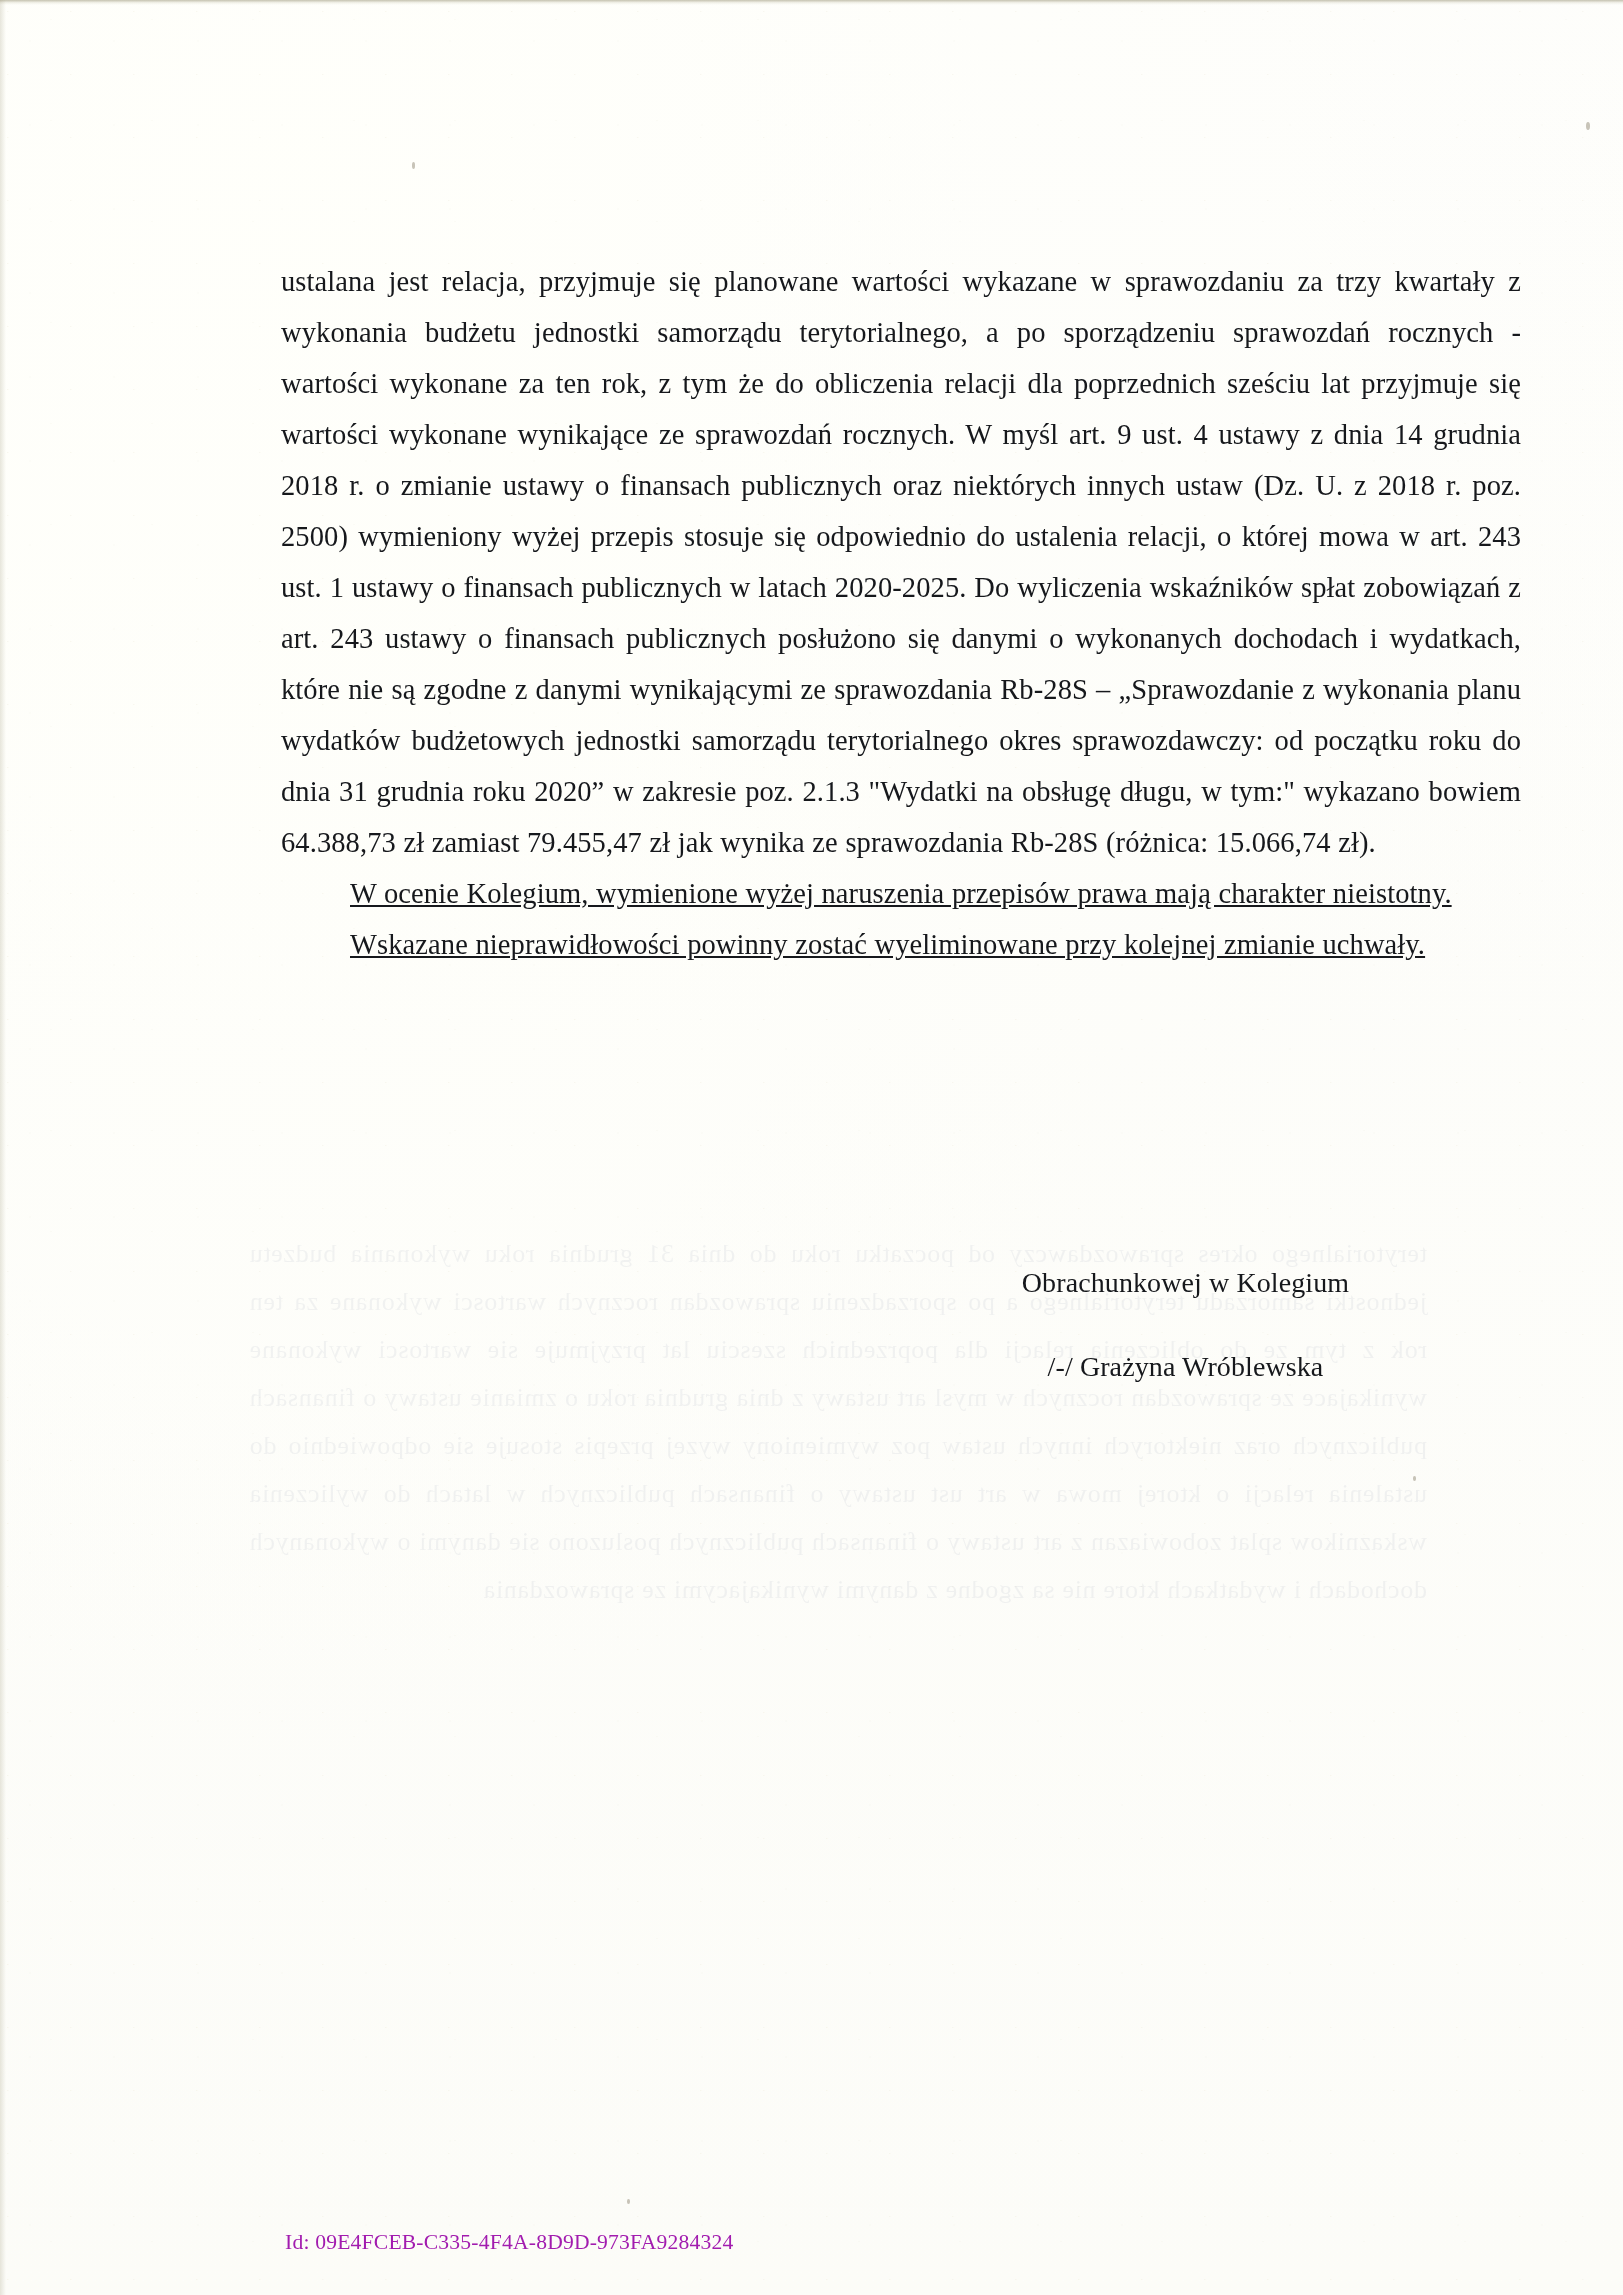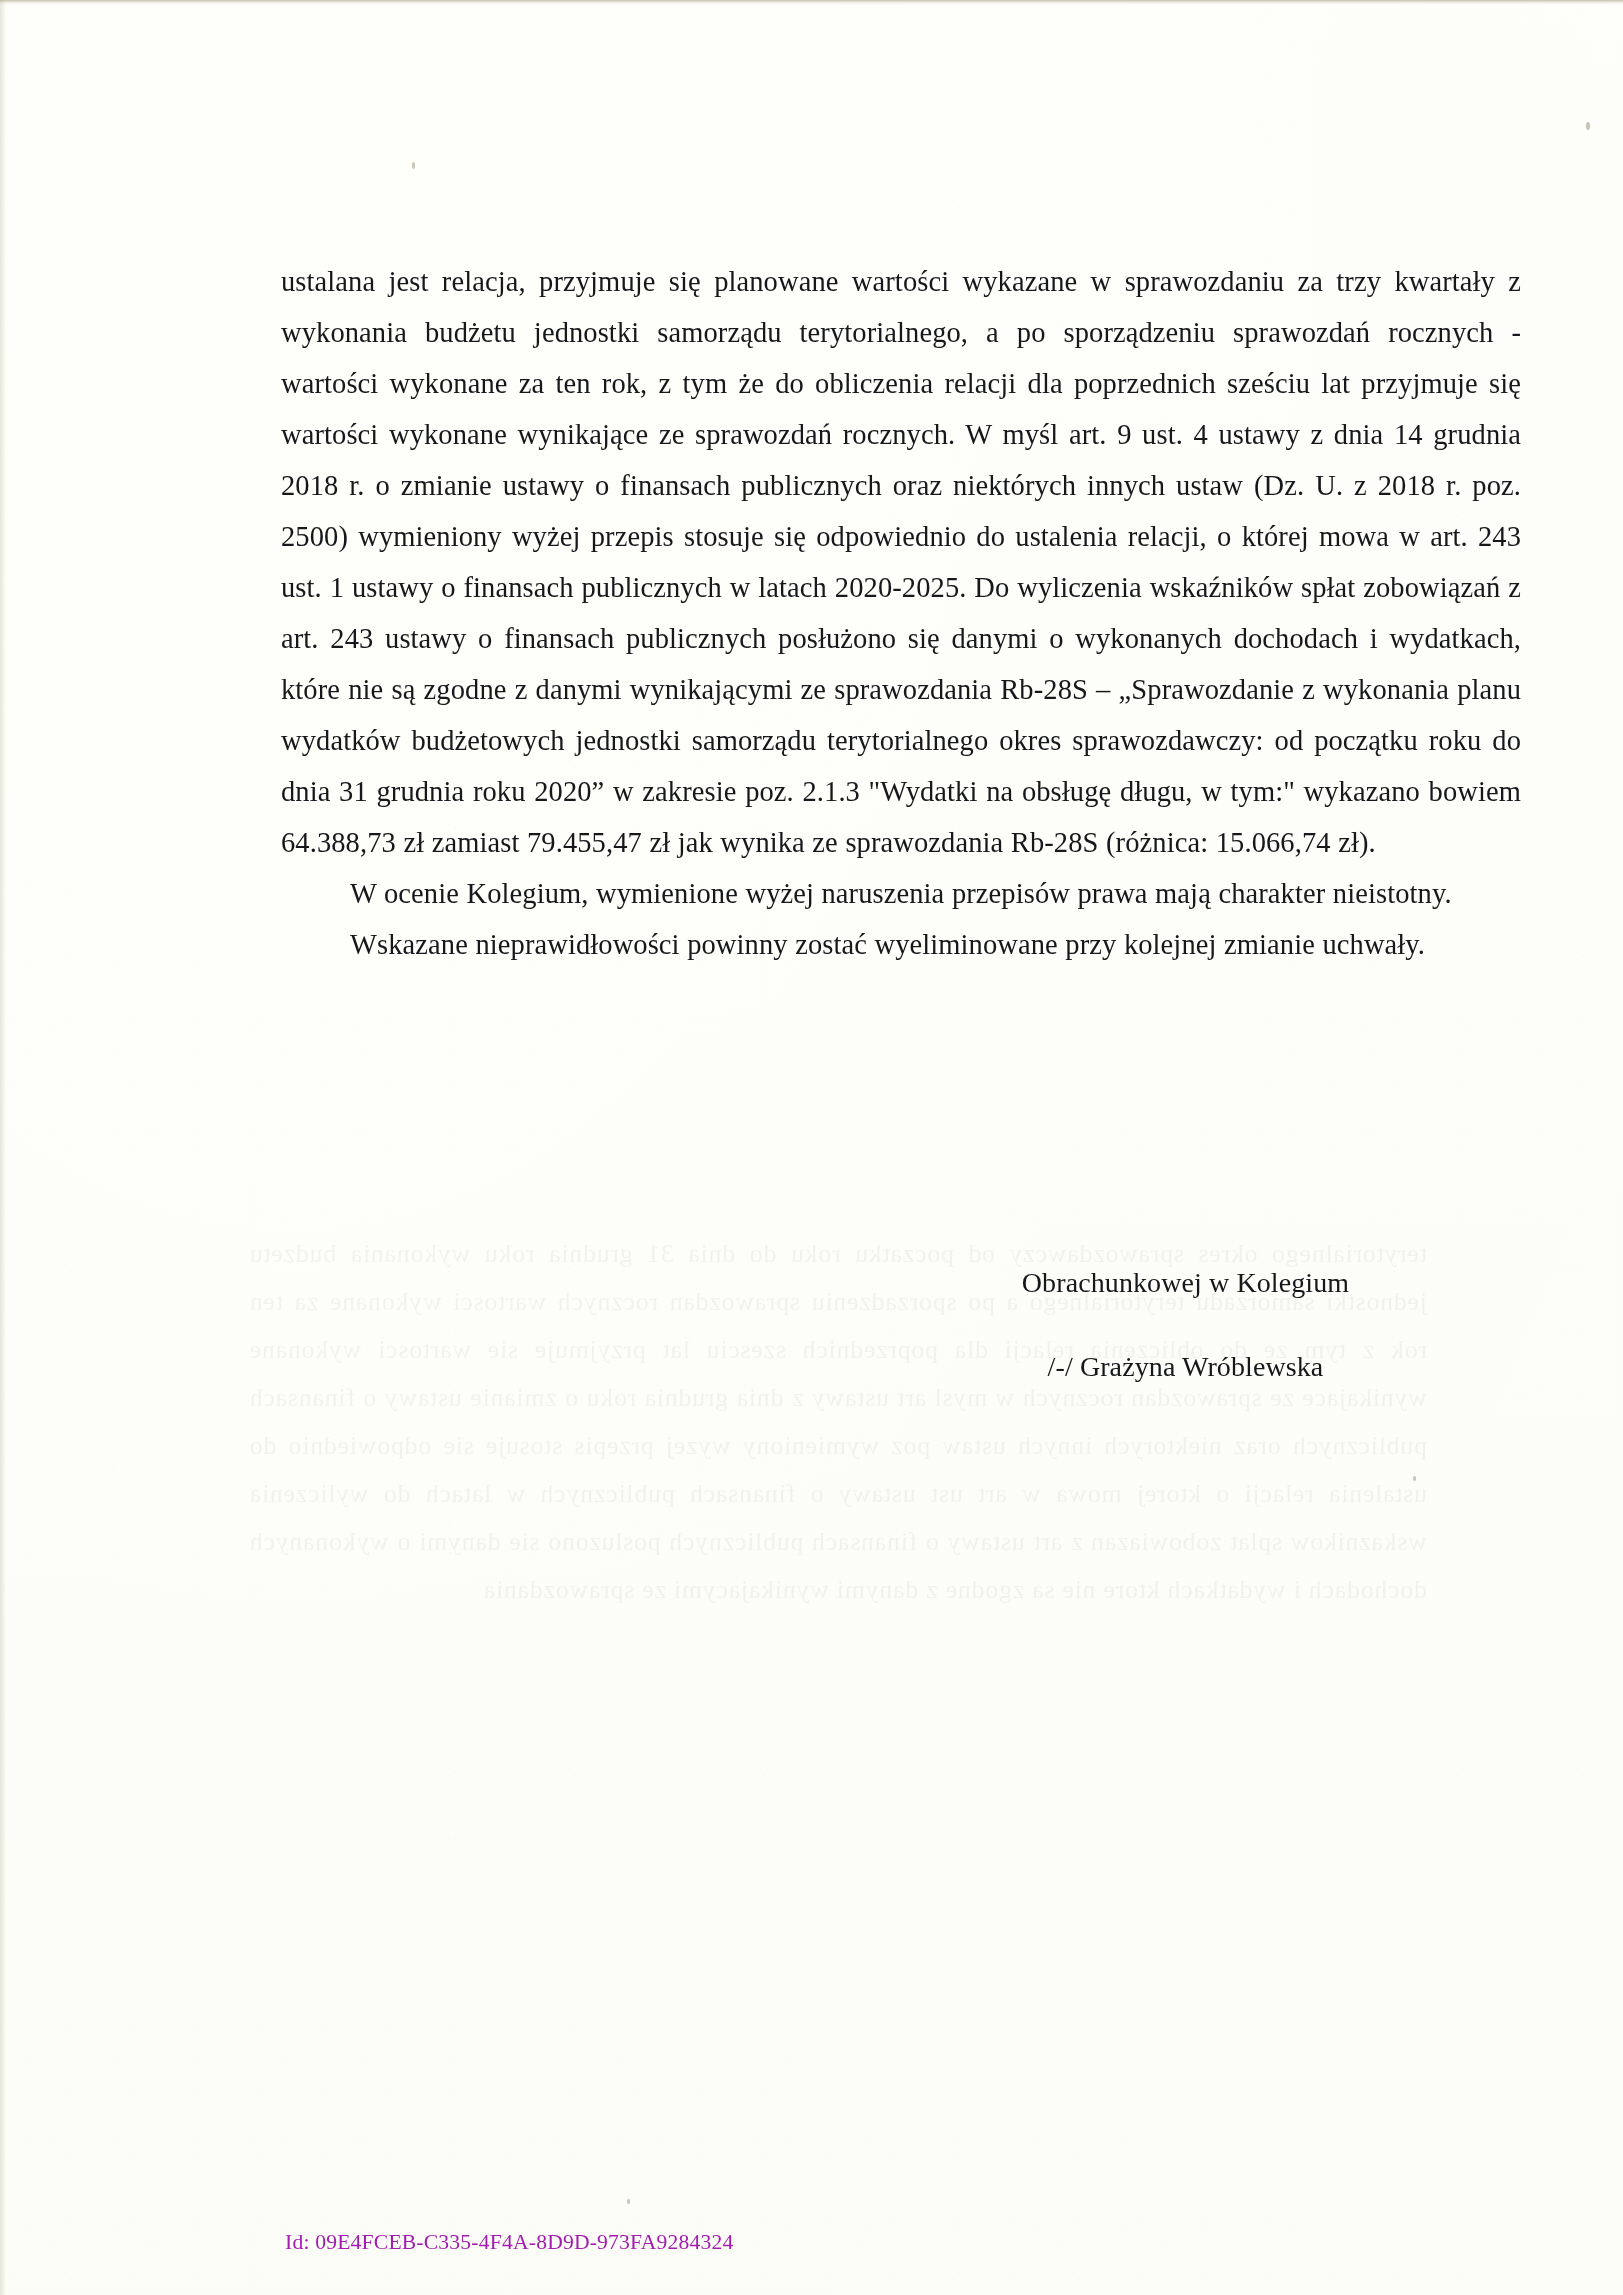--- a/index.html
+++ b/index.html
@@ -104,20 +104,21 @@
     word-spacing: 0.3px;
     color: #16181c;
   }
 
   p.indent {
     text-indent: 69px;
   }
 
   p.gap-top {
     margin-top: 0px;
+    text-decoration: underline;
   }
 
   
   .sign-block {
     position: absolute;
     left: 942px;
     top: 1261px;
     width: 471px;
     text-align: center;
   }

